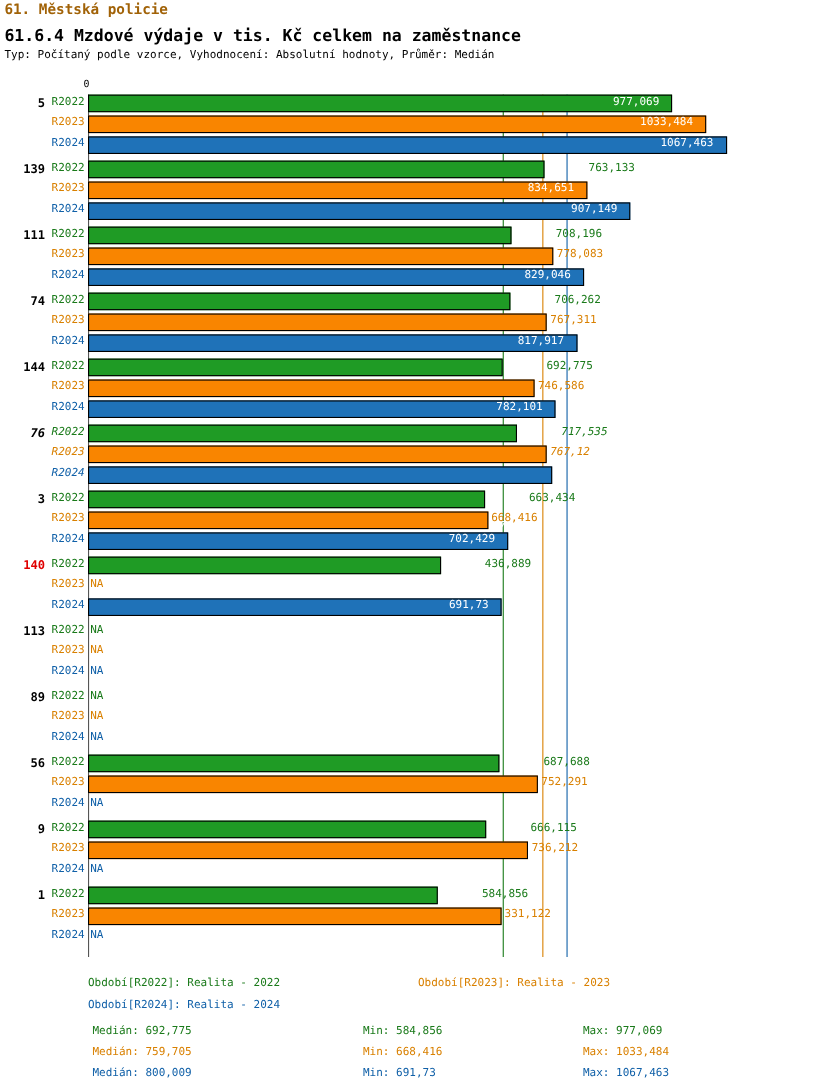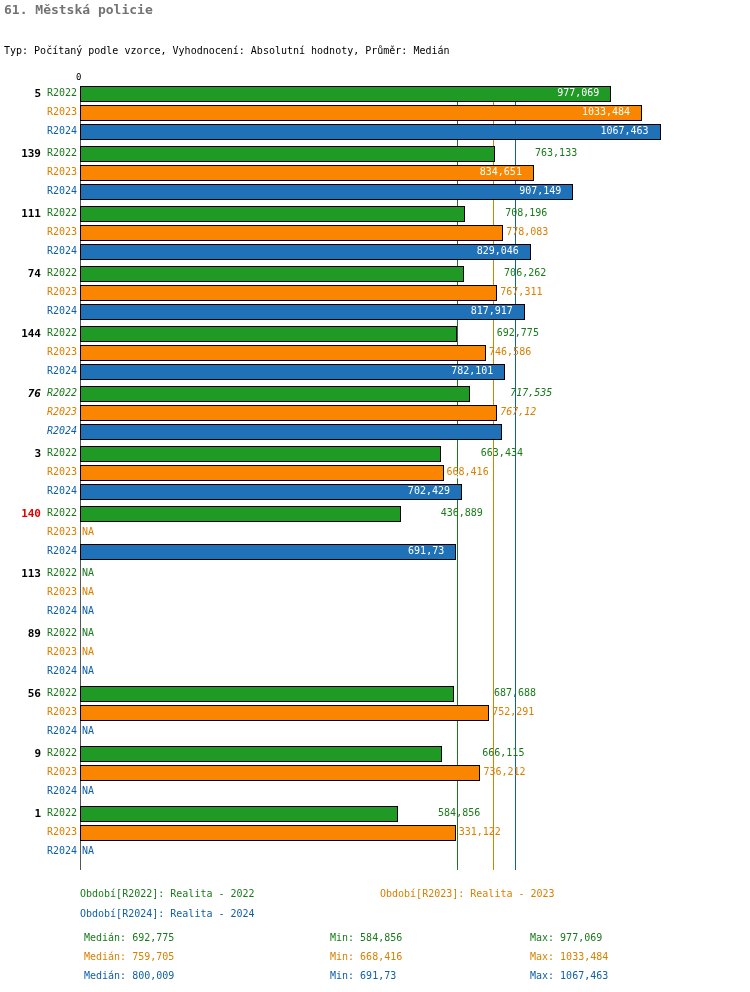--- a/index.html
+++ b/index.html
@@ -9,21 +9,21 @@
     background: #ffffff;
     font-family: "DejaVu Sans Mono", monospace;
   }
   #root {
     position: relative;
     width: 750px; height: 992px;
     overflow: hidden;
   }
   .hdr1 {
     position: absolute; left: 4px; top: 2px;
-    font-size: 13px; font-weight: bold; color: #737373;
+    font-size: 13px; font-weight: bold; color: #a16207;
     letter-spacing: 0px;
   }
   .hdr2 {
     position: absolute; left: 4px; top: 23px;
     font-size: 15px; font-weight: bold; color: #000;
   }
   .hdr3 {
     position: absolute; left: 4px; top: 45px;
     font-size: 10px; color: #000;
   }
@@ -130,20 +130,21 @@
   .stat.g { color: #1a7a1a; }
   .stat.o { color: #d98000; }
   .stat.b { color: #1060a8; }
 </style>
 </head>
 <body>
 
 <div id="root">
 
   <div class="hdr1">61. Městská policie</div>
+  <div class="hdr2">61.6.4 Mzdové výdaje v tis. Kč celkem na zaměstnance</div>
   <div class="hdr3">Typ: Počítaný podle vzorce, Vyhodnocení: Absolutní hodnoty, Průměr: Medián</div>
   <div class="axis-zero-label">0</div>
 
   <div class="plot" id="plot">
     <div class="axis-line"></div>
   <div class="grid-line grid-green" style="left: 376.772px;"></div>
       <div class="grid-line grid-orange" style="left: 413.173px;"></div>
       <div class="grid-line grid-blue" style="left: 435.093px;"></div>
       <div class="group" style="top: 0px;">
         <div class="cat-label" style="top: 1px;">5</div>

